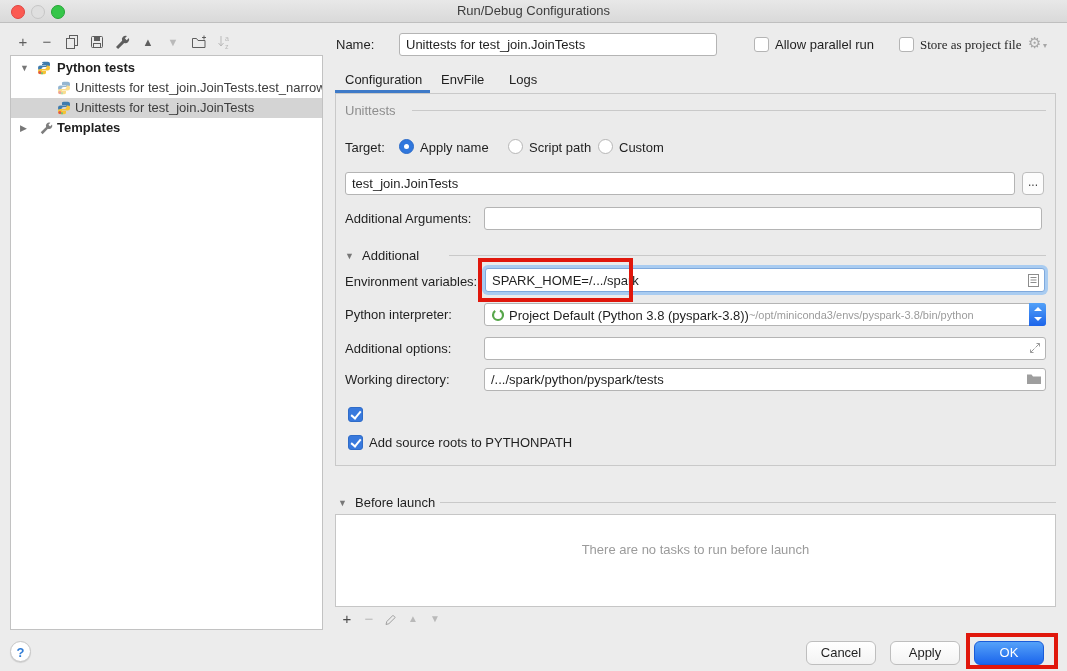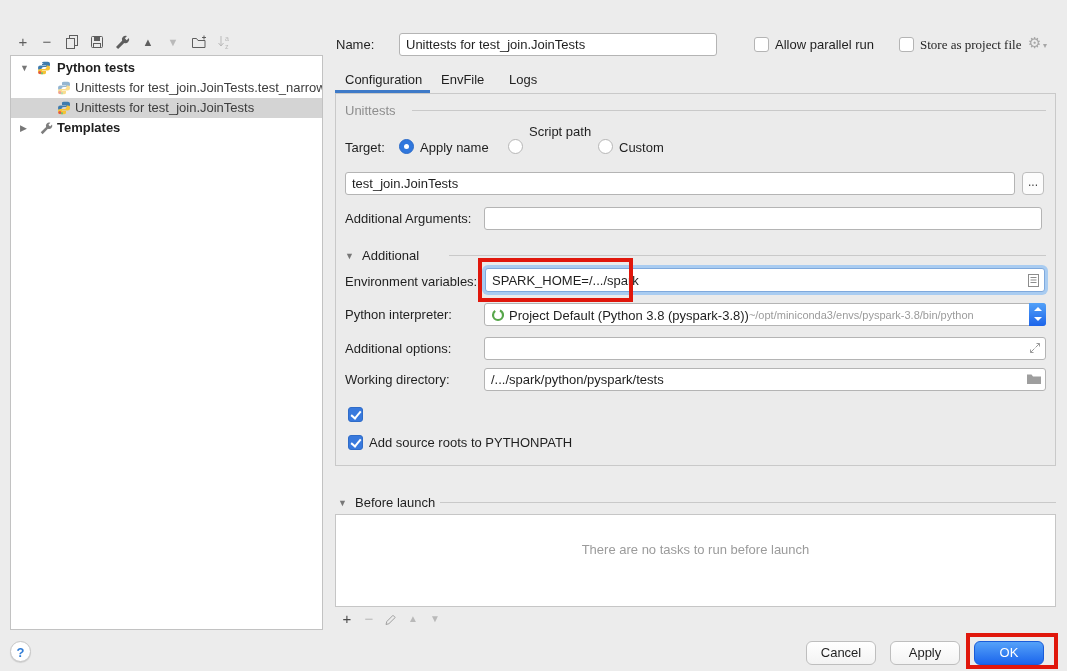--- a/index.html
+++ b/index.html
@@ -77,20 +77,26 @@
   .combo{position:absolute;background:#fff;border:1px solid #B4B4B4;border-radius:3px;
     box-sizing:border-box;white-space:nowrap;overflow:hidden;}
   .focus-fld{box-shadow:0 0 0 3px #A9CCF1;border:1px solid #7FA9DC !important;}
   .gear{font-family:"DejaVu Sans",sans-serif;color:#A6A6A6;font-size:15px;line-height:16px;}
 </style>
 </head>
 <body>
 
 <div id="app">
 
+  <div class="titlebar">
+    <span class="tl close"></span>
+    <span class="tl min"></span>
+    <span class="tl zoom"></span>
+    <div class="title">Run/Debug Configurations</div>
+  </div>
 
   <div class="tb-ico" style="left:14px;">+</div>
   <div class="tb-ico" style="left:38px;">−</div>
   <div class="tb-ico" style="left:63px;">
     <svg width="16" height="16" viewBox="0 0 16 16">
         <rect x="5.5" y="1.5" width="8" height="10" fill="none" stroke="#5E5E5E"></rect>
         <rect x="2.5" y="4.5" width="8" height="10" fill="#ECECEC" stroke="#5E5E5E"></rect>
       </svg>
   </div>
   <div class="tb-ico" style="left:88px;">
@@ -184,21 +190,21 @@
 
   <div class="panel" style="left:335px;top:93px;width:721px;height:373px;"></div>
 
   <div class="lbl glbl" style="left:345px;top:103px;">Unittests</div>
   <div class="line" style="left:412px;top:110px;width:634px;"></div>
 
   <div class="lbl" style="left:345px;top:140px;">Target:</div>
   <span class="radio sel" style="left:399px;top:139px;"></span>
   <div class="lbl" style="left:420px;top:140px;">Apply name</div>
   <span class="radio" style="left:508px;top:139px;"></span>
-  <div class="lbl" style="left:529px;top:124px;">Script path</div>
+  <div class="lbl" style="left:529px;top:140px;">Script path</div>
   <span class="radio" style="left:598px;top:139px;"></span>
   <div class="lbl" style="left:619px;top:140px;">Custom</div>
 
   <input class="fld" style="left: 345px; top: 172px; width: 670px; height: 23px;" value="test_join.JoinTests">
   <div class="browse" style="left:1022px;top:172px;">...</div>
 
   <div class="lbl" style="left:345px;top:211px;">Additional Arguments:</div>
   <input class="fld" style="left: 484px; top: 207px; width: 558px; height: 23px;" value="">
 
   <span class="sec-arrow" style="left:345px;top:251px;">▼</span>

